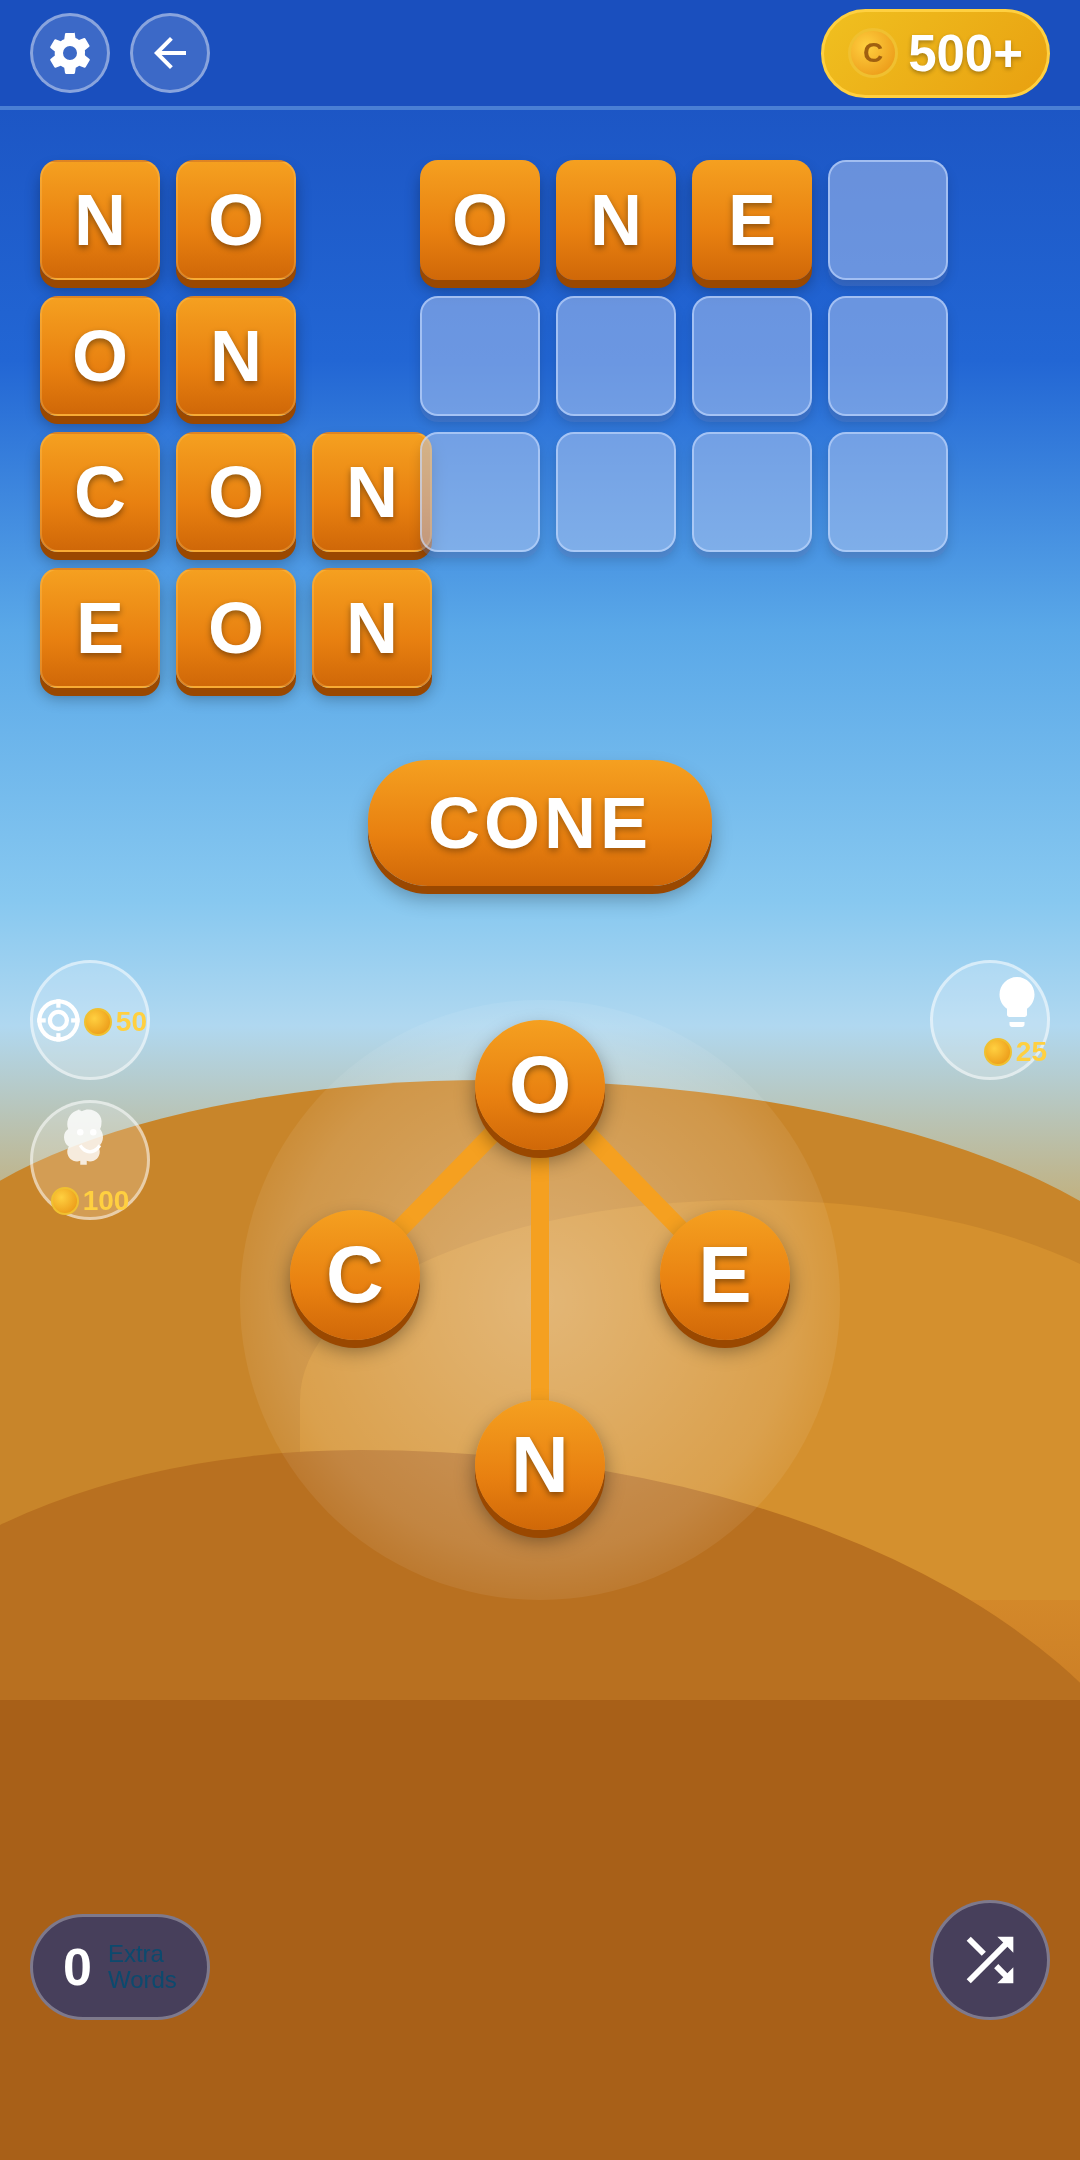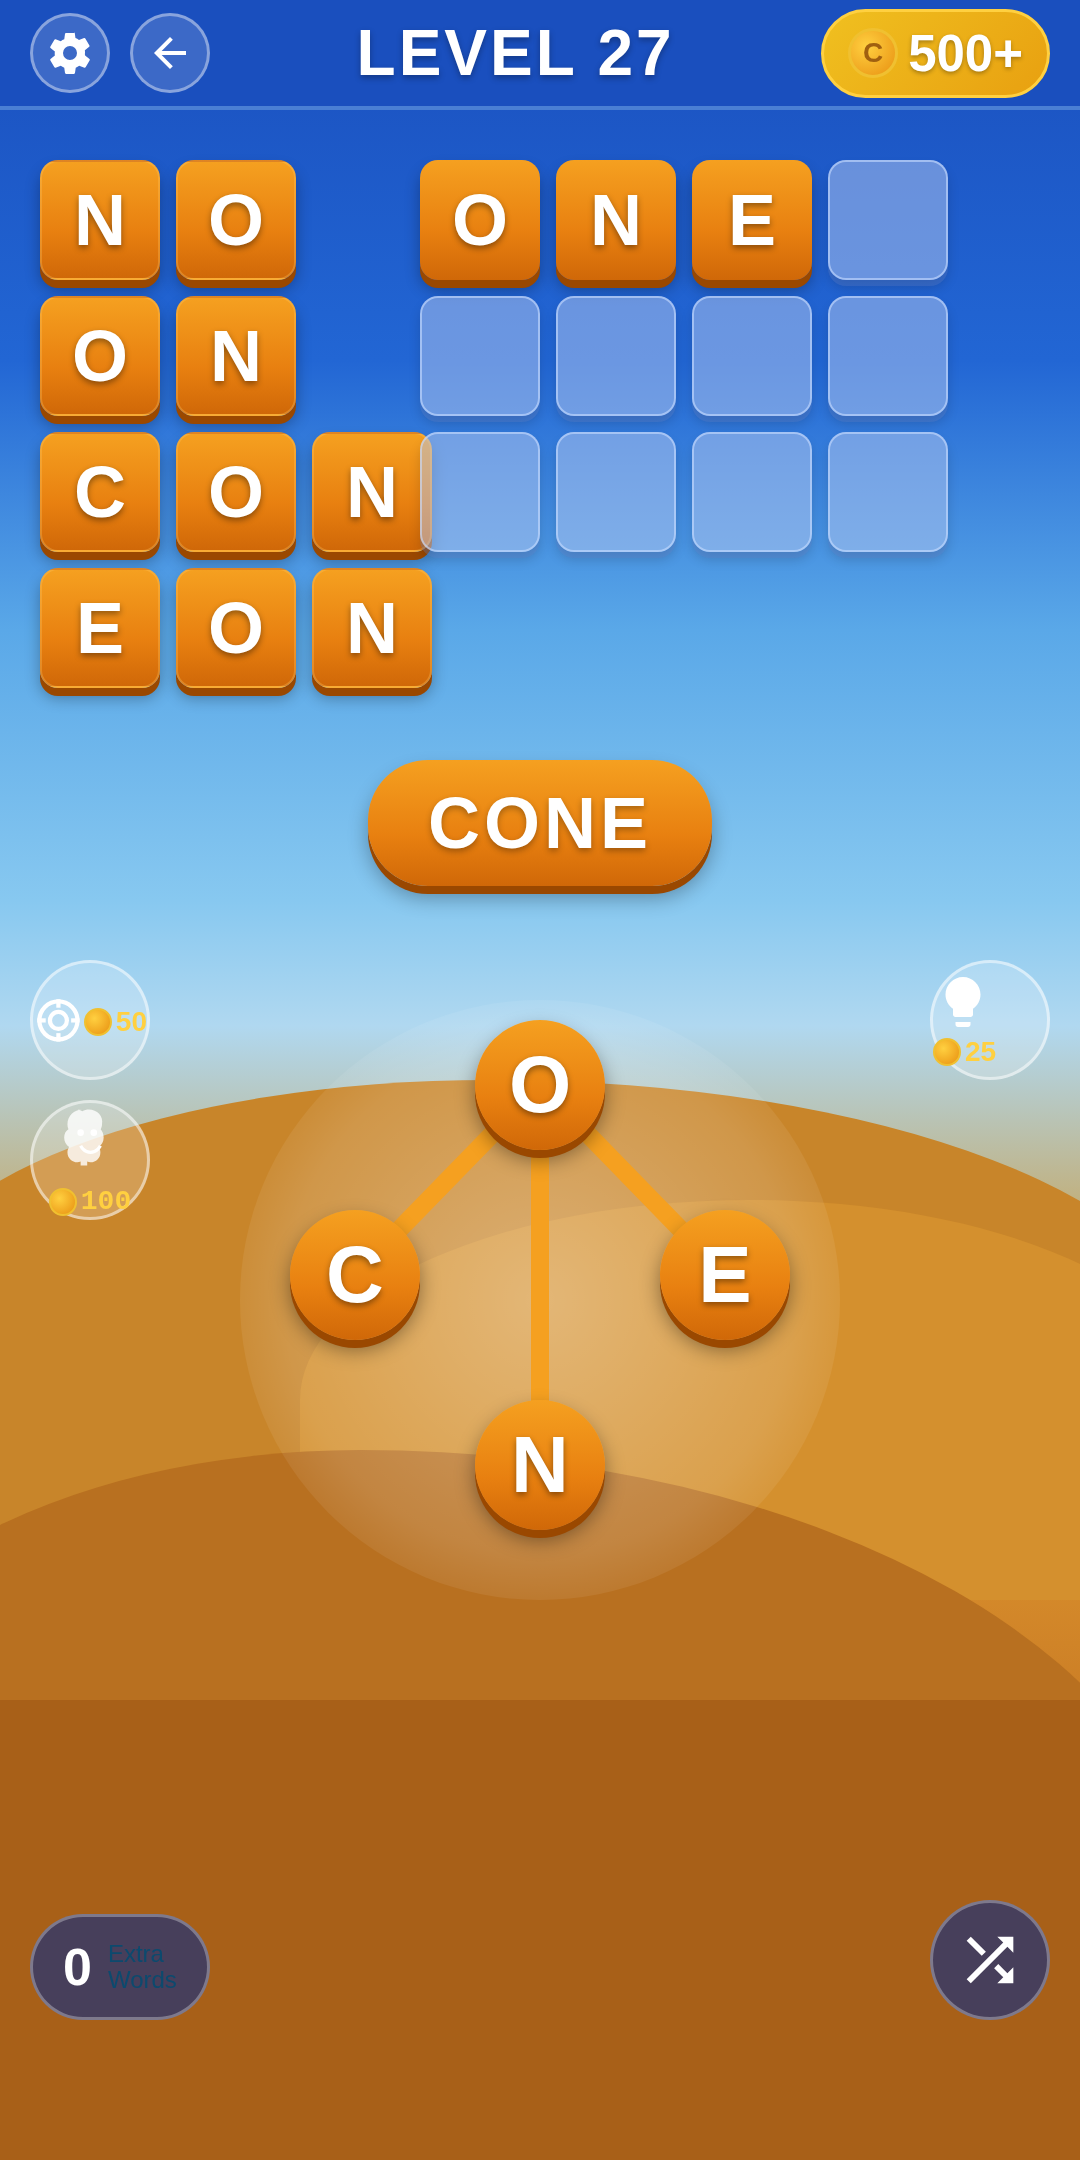--- a/index.html
+++ b/index.html
@@ -362,21 +362,21 @@
       top: 960px;
       right: 30px;
       z-index: 20;
       width: 120px;
       height: 120px;
       border-radius: 50%;
       background: rgba(255,255,255,0.2);
       border: 3px solid rgba(255,255,255,0.5);
       display: flex;
       flex-direction: column;
-      align-items: flex-start;
+      align-items: flex-end;
       justify-content: center;
       cursor: pointer;
     }
 
     .hint-btn svg {
       width: 60px;
       height: 60px;
     }
 
     .hint-cost {
@@ -433,21 +433,20 @@
       width: 120px;
       height: 120px;
       border-radius: 50%;
       background: rgba(255,255,255,0.2);
       border: 3px solid rgba(255,255,255,0.5);
       display: flex;
       flex-direction: column;
       align-items: center;
       justify-content: center;
       cursor: pointer;
-      font-family: Liberation Mono, monospace;
     }
   </style>
 </head>
 <body>
 
 <div class="bg-top"></div>
 <div class="bg-desert"></div>
 <div class="dune1"></div>
 <div class="dune2"></div>
 <div class="dune3"></div>
@@ -459,21 +458,20 @@
       <svg class="gear-svg" viewBox="0 0 24 24">
         <path d="M12 15.5A3.5 3.5 0 018.5 12 3.5 3.5 0 0112 8.5a3.5 3.5 0 013.5 3.5 3.5 3.5 0 01-3.5 3.5m7.43-2.92c.04-.32.07-.64.07-.98s-.03-.67-.07-1l2.17-1.7c.2-.15.25-.42.12-.64l-2.06-3.57c-.12-.22-.39-.3-.61-.22l-2.57 1.03c-.54-.41-1.12-.75-1.75-.99l-.39-2.73A.488.488 0 0014 2h-4c-.25 0-.46.18-.49.42l-.38 2.73c-.63.24-1.22.58-1.75.99L4.81 5.11c-.22-.08-.49 0-.61.22L2.14 8.9c-.13.22-.07.49.12.64l2.17 1.7c-.04.33-.07.65-.07 1s.03.67.07 1l-2.17 1.7c-.19.15-.24.42-.12.64l2.06 3.57c.12.22.39.3.61.22l2.57-1.03c.54.41 1.12.75 1.75.99l.38 2.73c.04.24.25.42.49.42h4c.25 0 .46-.18.49-.42l.38-2.73c.63-.24 1.21-.58 1.75-.99l2.57 1.03c.22.08.49 0 .61-.22l2.06-3.57c.12-.22.07-.49-.12-.64l-2.17-1.7z"></path>
       </svg>
     </div>
     <div class="icon-btn">
       <svg class="back-svg" viewBox="0 0 24 24">
         <path d="M20 11H7.83l5.59-5.59L12 4l-8 8 8 8 1.41-1.41L7.83 13H20v-2z"></path>
       </svg>
     </div>
   </div>
-  <div class="header-title">LEVEL 27</div>
   <div class="coins-badge">
     <div class="coin-icon">C</div>
     <span class="coins-text">500+</span>
   </div>
 </div>
 
 <div class="word-grid">
 
   <div class="word-row">
     <div class="letter-tile">N</div>

